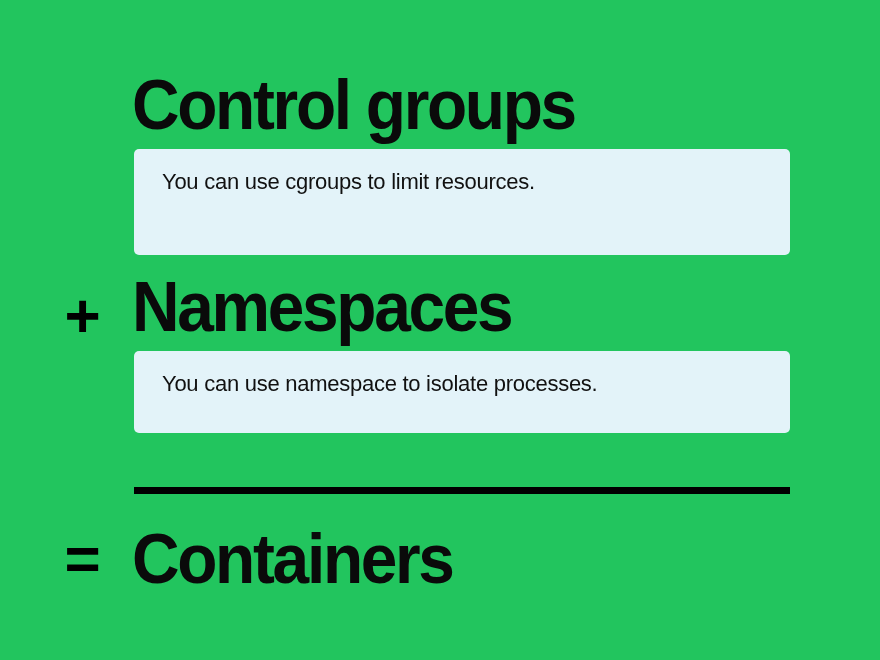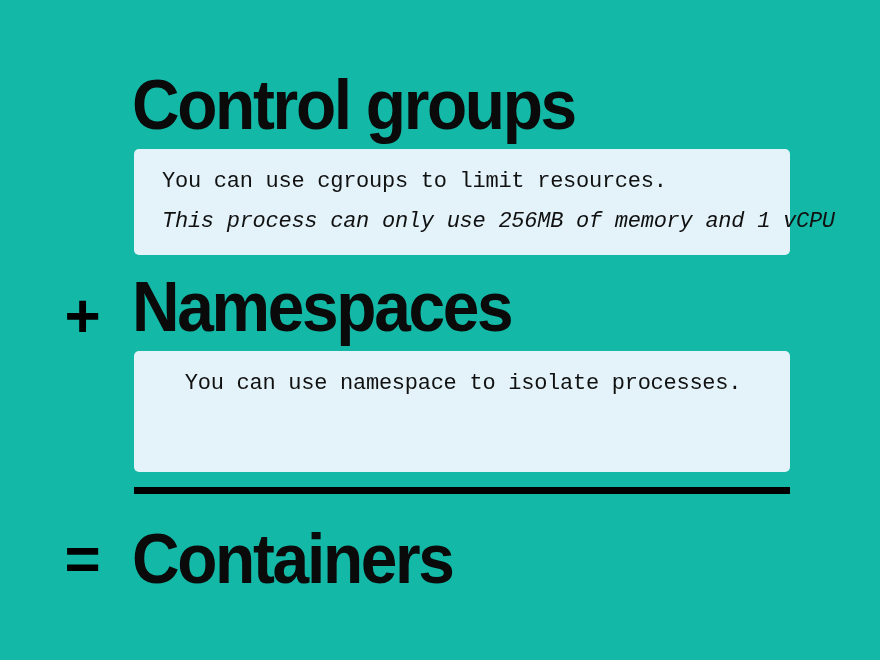--- a/index.html
+++ b/index.html
@@ -11,21 +11,21 @@
     height: 660px;
     background: #ffffff;
     font-family: "Liberation Sans", sans-serif;
     overflow: hidden;
   }
 
   .slide {
     position: relative;
     width: 880px;
     height: 660px;
-    background: #14b8a6;
+    background: #22c55e;
   }
 
   
   .op {
     position: absolute;
     left: 46px;
     width: 72px;
     text-align: center;
     font-weight: 900;
     color: #000000;
@@ -59,21 +59,21 @@
     border-radius: 5px;
     box-sizing: border-box;
     padding: 22px 26px 20px 28px;
   }
   .note-line {
     color: #111111;
     font-size: 22px;
     line-height: 1.0;
     letter-spacing: -0.012em;
     white-space: nowrap;
-    font-family: Liberation Mono, monospace;
+    font-family: Liberation Sans, sans-serif;
   }
   .note-line.plain {
     font-weight: 400;
     margin-bottom: 18px;
   }
   .note-line.italic {
     font-style: italic;
     font-weight: 400;
   }
 
@@ -84,35 +84,34 @@
     width: 656px;
     height: 7px;
     background: #000000;
   }
 
   
   #heading-cgroups    { top: 70px; }
   #note-cgroups       { top: 149px; height: 106px; }
   #op-plus            { top: 285px; }
   #heading-namespaces { top: 272px; }
-  #note-namespaces    { top: 351px; height: 121px; text-align: center; }
+  #note-namespaces    { top: 351px; height: 82px; }
   #divider-rule       { top: 487px; }
   #op-equals          { top: 528px; }
   #heading-containers { top: 524px; }
 </style>
 </head>
 <body>
 
 <div class="slide">
 
   <div class="heading" id="heading-cgroups">Control groups</div>
 
   <div class="note" id="note-cgroups">
     <div class="note-line plain">You can use cgroups to limit resources.</div>
-    <div class="note-line italic">This process can only use 256MB of memory and 1 vCPU</div>
   </div>
 
   <div class="op" id="op-plus">+</div>
 
   <div class="heading" id="heading-namespaces">Namespaces</div>
 
   <div class="note" id="note-namespaces">
     <div class="note-line plain">You can use namespace to isolate processes.</div>
   </div>
 

